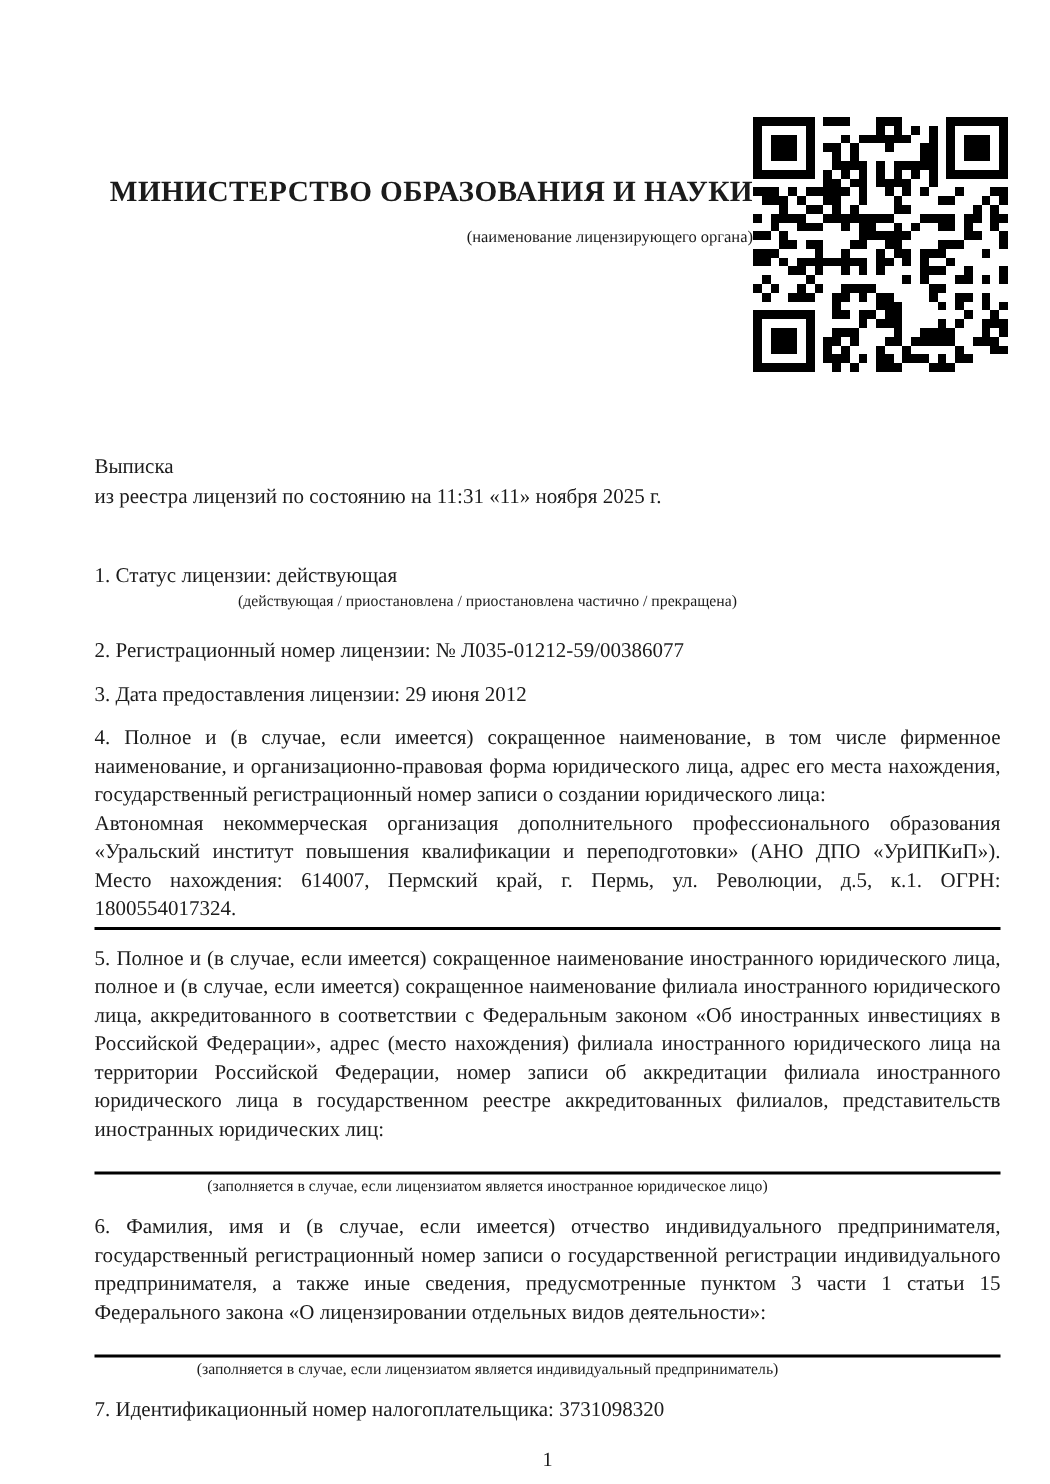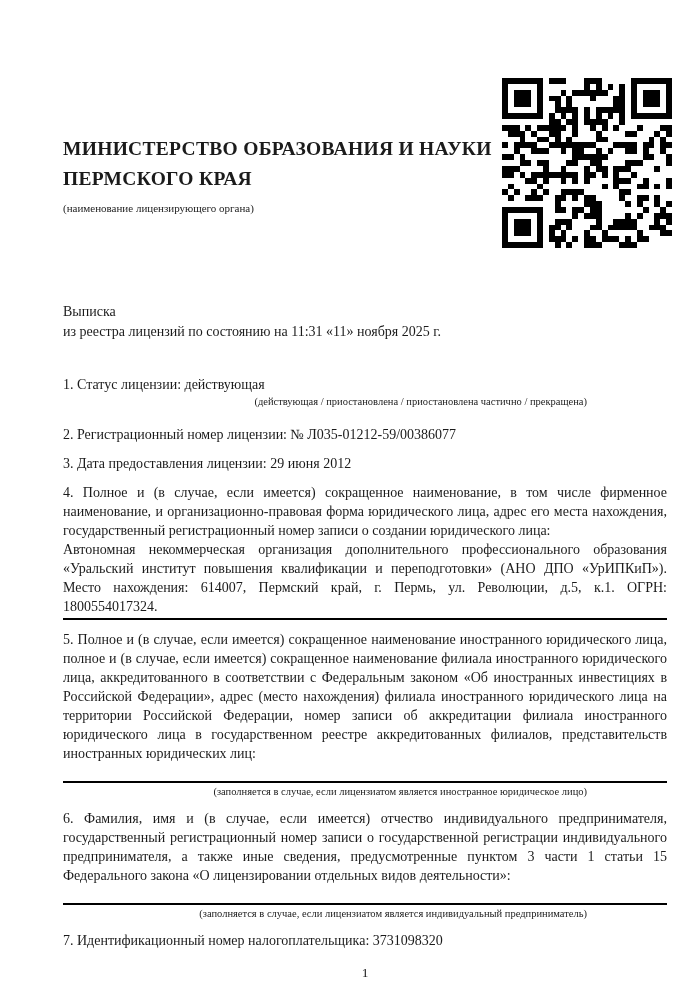--- a/index.html
+++ b/index.html
@@ -15,22 +15,22 @@
     overflow: hidden;
     box-sizing: border-box;
   }
   .header-row {
     display: flex;
     align-items: flex-start;
     padding: 78px 28px 0 63px;
   }
   .org-block {
     flex: 1;
-    text-align: left;
-    margin-top: 56px;
+    text-align: right;
+    margin-top: 36px;
   }
   .org-line {
     font-weight: bold;
     font-size: 19.5px;
     line-height: 30px;
     letter-spacing: 0.3px;
   }
   .org-caption {
     font-size: 11px;
     line-height: 14px;
@@ -56,40 +56,39 @@
   .just { text-align: justify; }
   .fill-line {
     border: 0;
     border-top: 2px solid #000000;
     margin: 2px 0 1px 0;
   }
   .fill-line.gap { margin-top: 18px; }
   .fill-caption {
     font-size: 10.5px;
     line-height: 15px;
-    text-align: right;
+    text-align: center;
     padding-right: 80px;
   }
   .item-1 { margin-bottom: 16px; }
   .page-number {
     margin-top: 13px;
     padding: 0 33px 0 63px;
     text-align: center;
     font-size: 13.5px;
   }
 </style>
 </head>
 <body>
 
 <div class="page">
 
   <div class="header-row">
     <div class="org-block">
       <div class="org-line">МИНИСТЕРСТВО ОБРАЗОВАНИЯ И НАУКИ</div>
-      <div class="org-line">ПЕРМСКОГО КРАЯ</div>
       <div class="org-caption">(наименование лицензирующего органа)</div>
     </div>
     <svg class="qr" id="qr" viewBox="0 0 29 29" shape-rendering="crispEdges" fill="#000000">
         <rect x="0" y="0" width="1" height="1"></rect>
         <rect x="1" y="0" width="1" height="1"></rect>
         <rect x="2" y="0" width="1" height="1"></rect>
         <rect x="3" y="0" width="1" height="1"></rect>
         <rect x="4" y="0" width="1" height="1"></rect>
         <rect x="5" y="0" width="1" height="1"></rect>
         <rect x="6" y="0" width="1" height="1"></rect>

